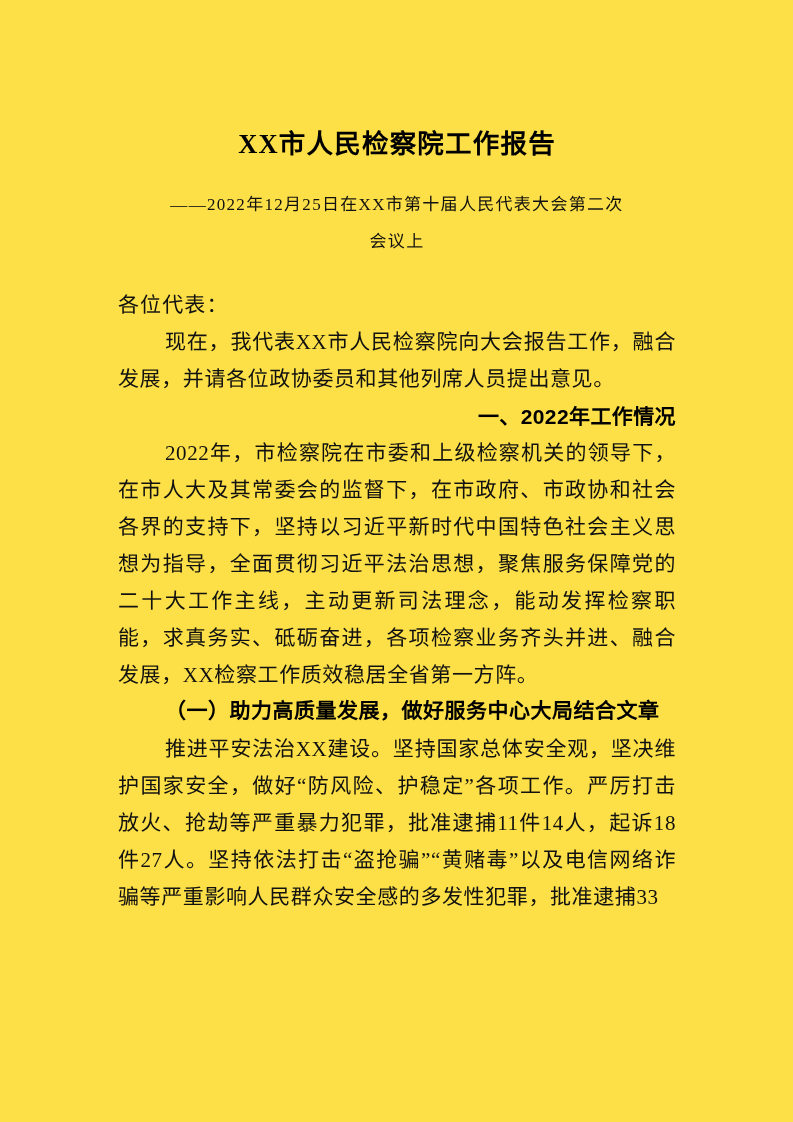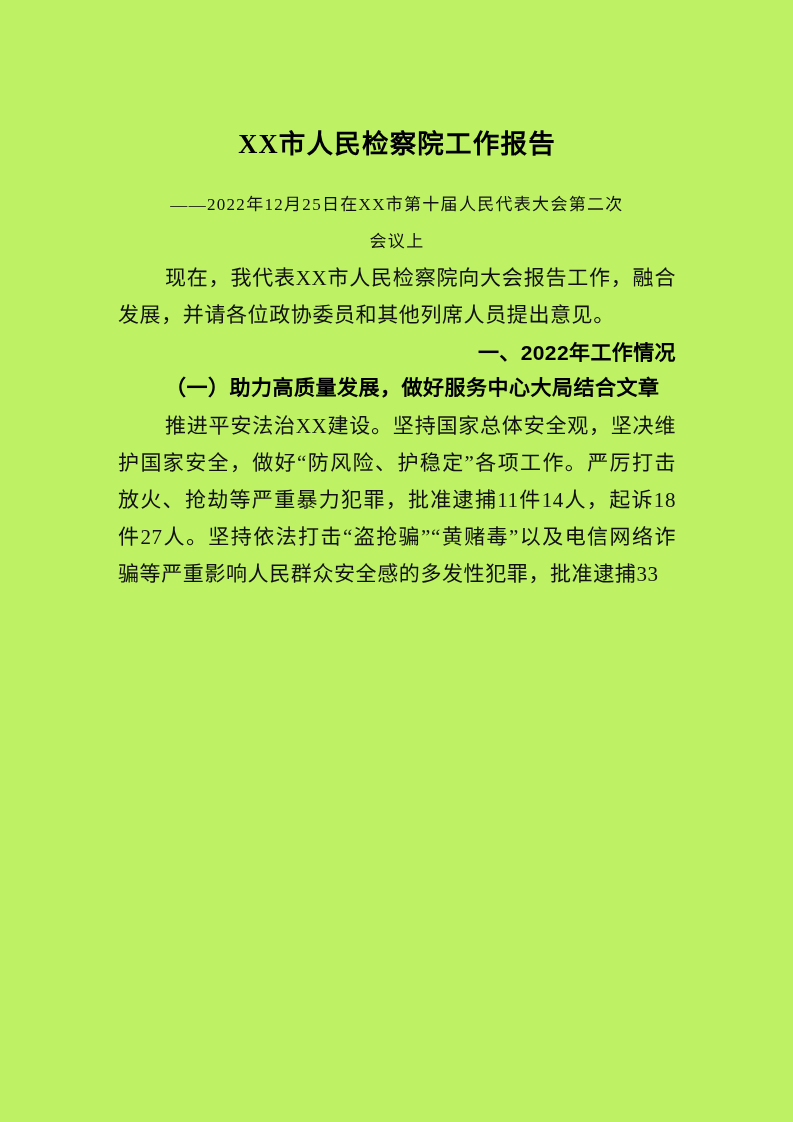--- a/index.html
+++ b/index.html
@@ -7,21 +7,21 @@
     margin: 0;
     padding: 0;
     background: #ffffff;
   }
 
   .page {
     position: relative;
     width: 793px;
     height: 1122px;
     margin: 0 auto;
-    background: #bef264;
+    background: #fde047;
     overflow: hidden;
     box-sizing: border-box;
   }
 
   .content {
     position: absolute;
     left: 118px;
     top: 0;
     width: 558px;
   }
@@ -111,25 +111,27 @@
 <div class="page">
   <div class="content">
 
     <h1 class="doc-title">XX市人民检察院工作报告</h1>
 
     <div class="doc-subtitle">
       <span class="sub-line-1">——2022年12月25日在XX市第十届人民代表大会第二次</span>
       <span class="sub-line-2">会议上</span>
     </div>
 
+    <p class="salutation">各位代表：</p>
 
     <p class="body-para">现在，我代表XX市人民检察院向大会报告工作，融合发展，并请各位政协委员和其他列席人员提出意见。</p>
 
     <h2 class="heading-1">一、2022年工作情况</h2>
 
+    <p class="body-para">2022年，市检察院在市委和上级检察机关的领导下，在市人大及其常委会的监督下，在市政府、市政协和社会各界的支持下，坚持以习近平新时代中国特色社会主义思想为指导，全面贯彻习近平法治思想，聚焦服务保障党的二十大工作主线，主动更新司法理念，能动发挥检察职能，求真务实、砥砺奋进，各项检察业务齐头并进、融合发展，XX检察工作质效稳居全省第一方阵。</p>
 
     <h3 class="heading-2">（一）助力高质量发展，做好服务中心大局结合文章</h3>
 
 
     <p class="body-para">推进平安法治XX建设。坚持国家总体安全观，坚决维护国家安全，做好“防风险、护稳定”各项工作。严厉打击放火、抢劫等严重暴力犯罪，批准逮捕11件14人，起诉18件27人。坚持依法打击“盗抢骗”“黄赌毒”以及电信网络诈骗等严重影响人民群众安全感的多发性犯罪，批准逮捕33</p>
 
   </div>
 </div>
 
 </body></html>

